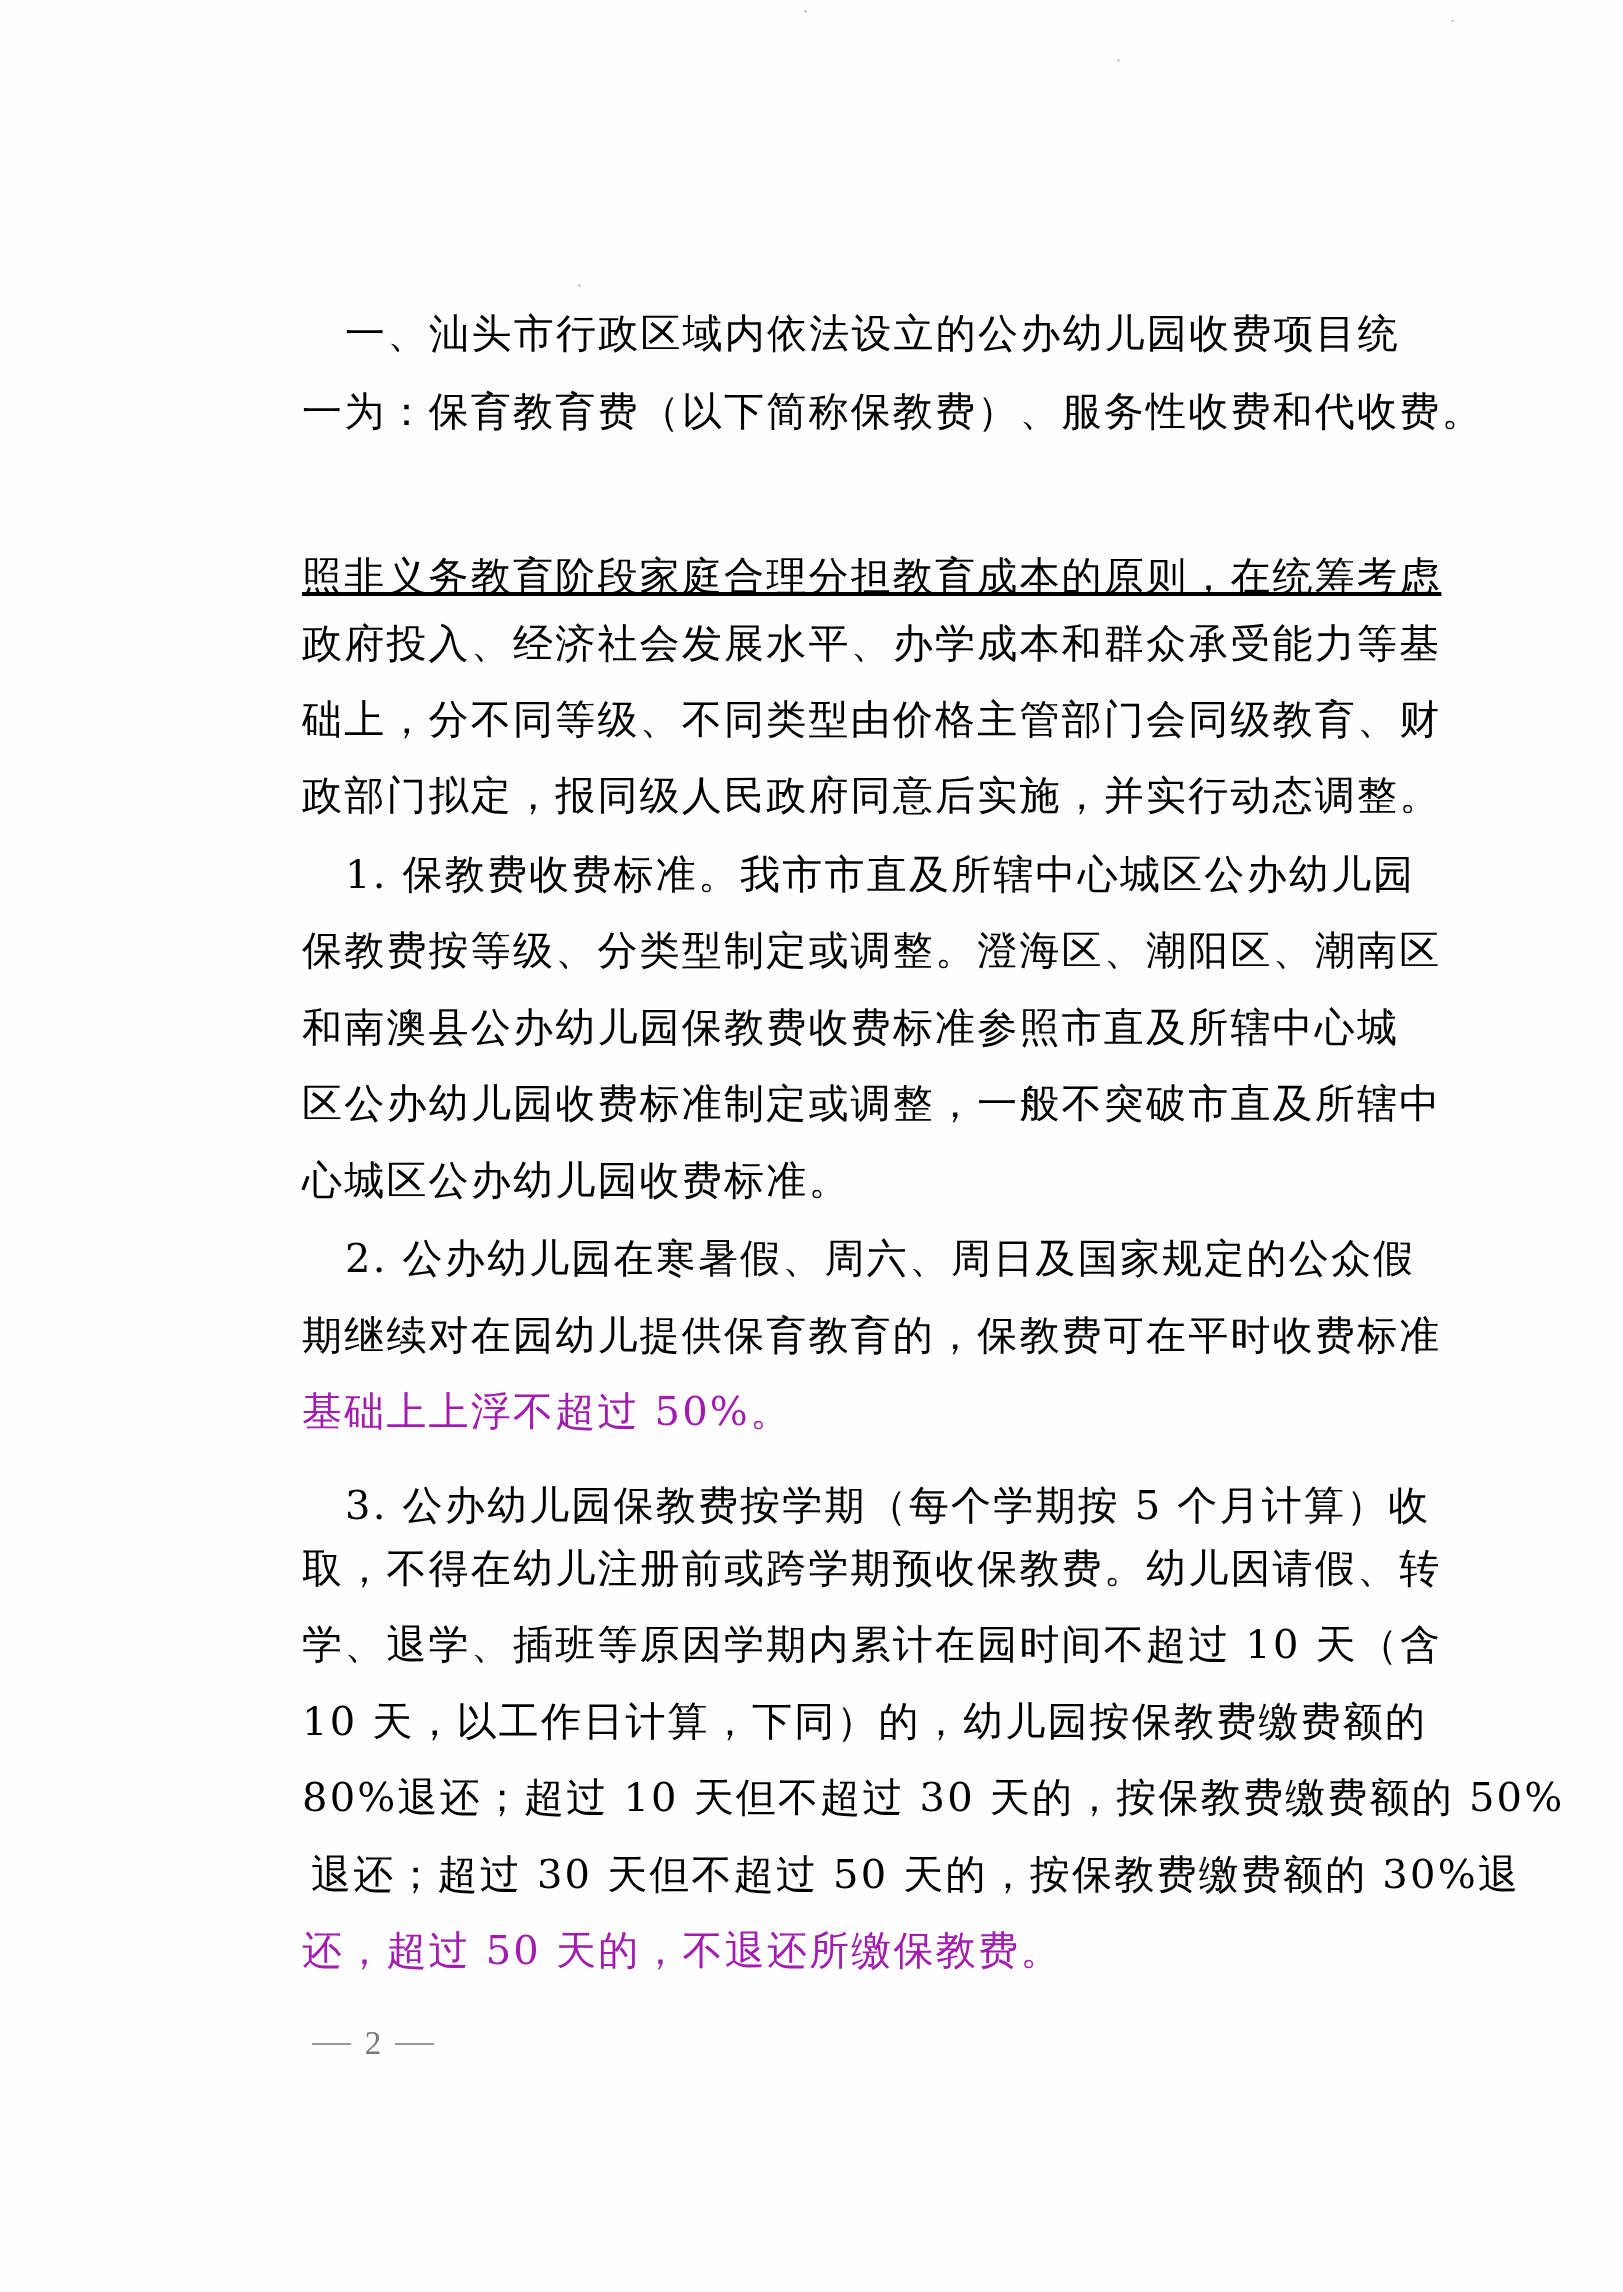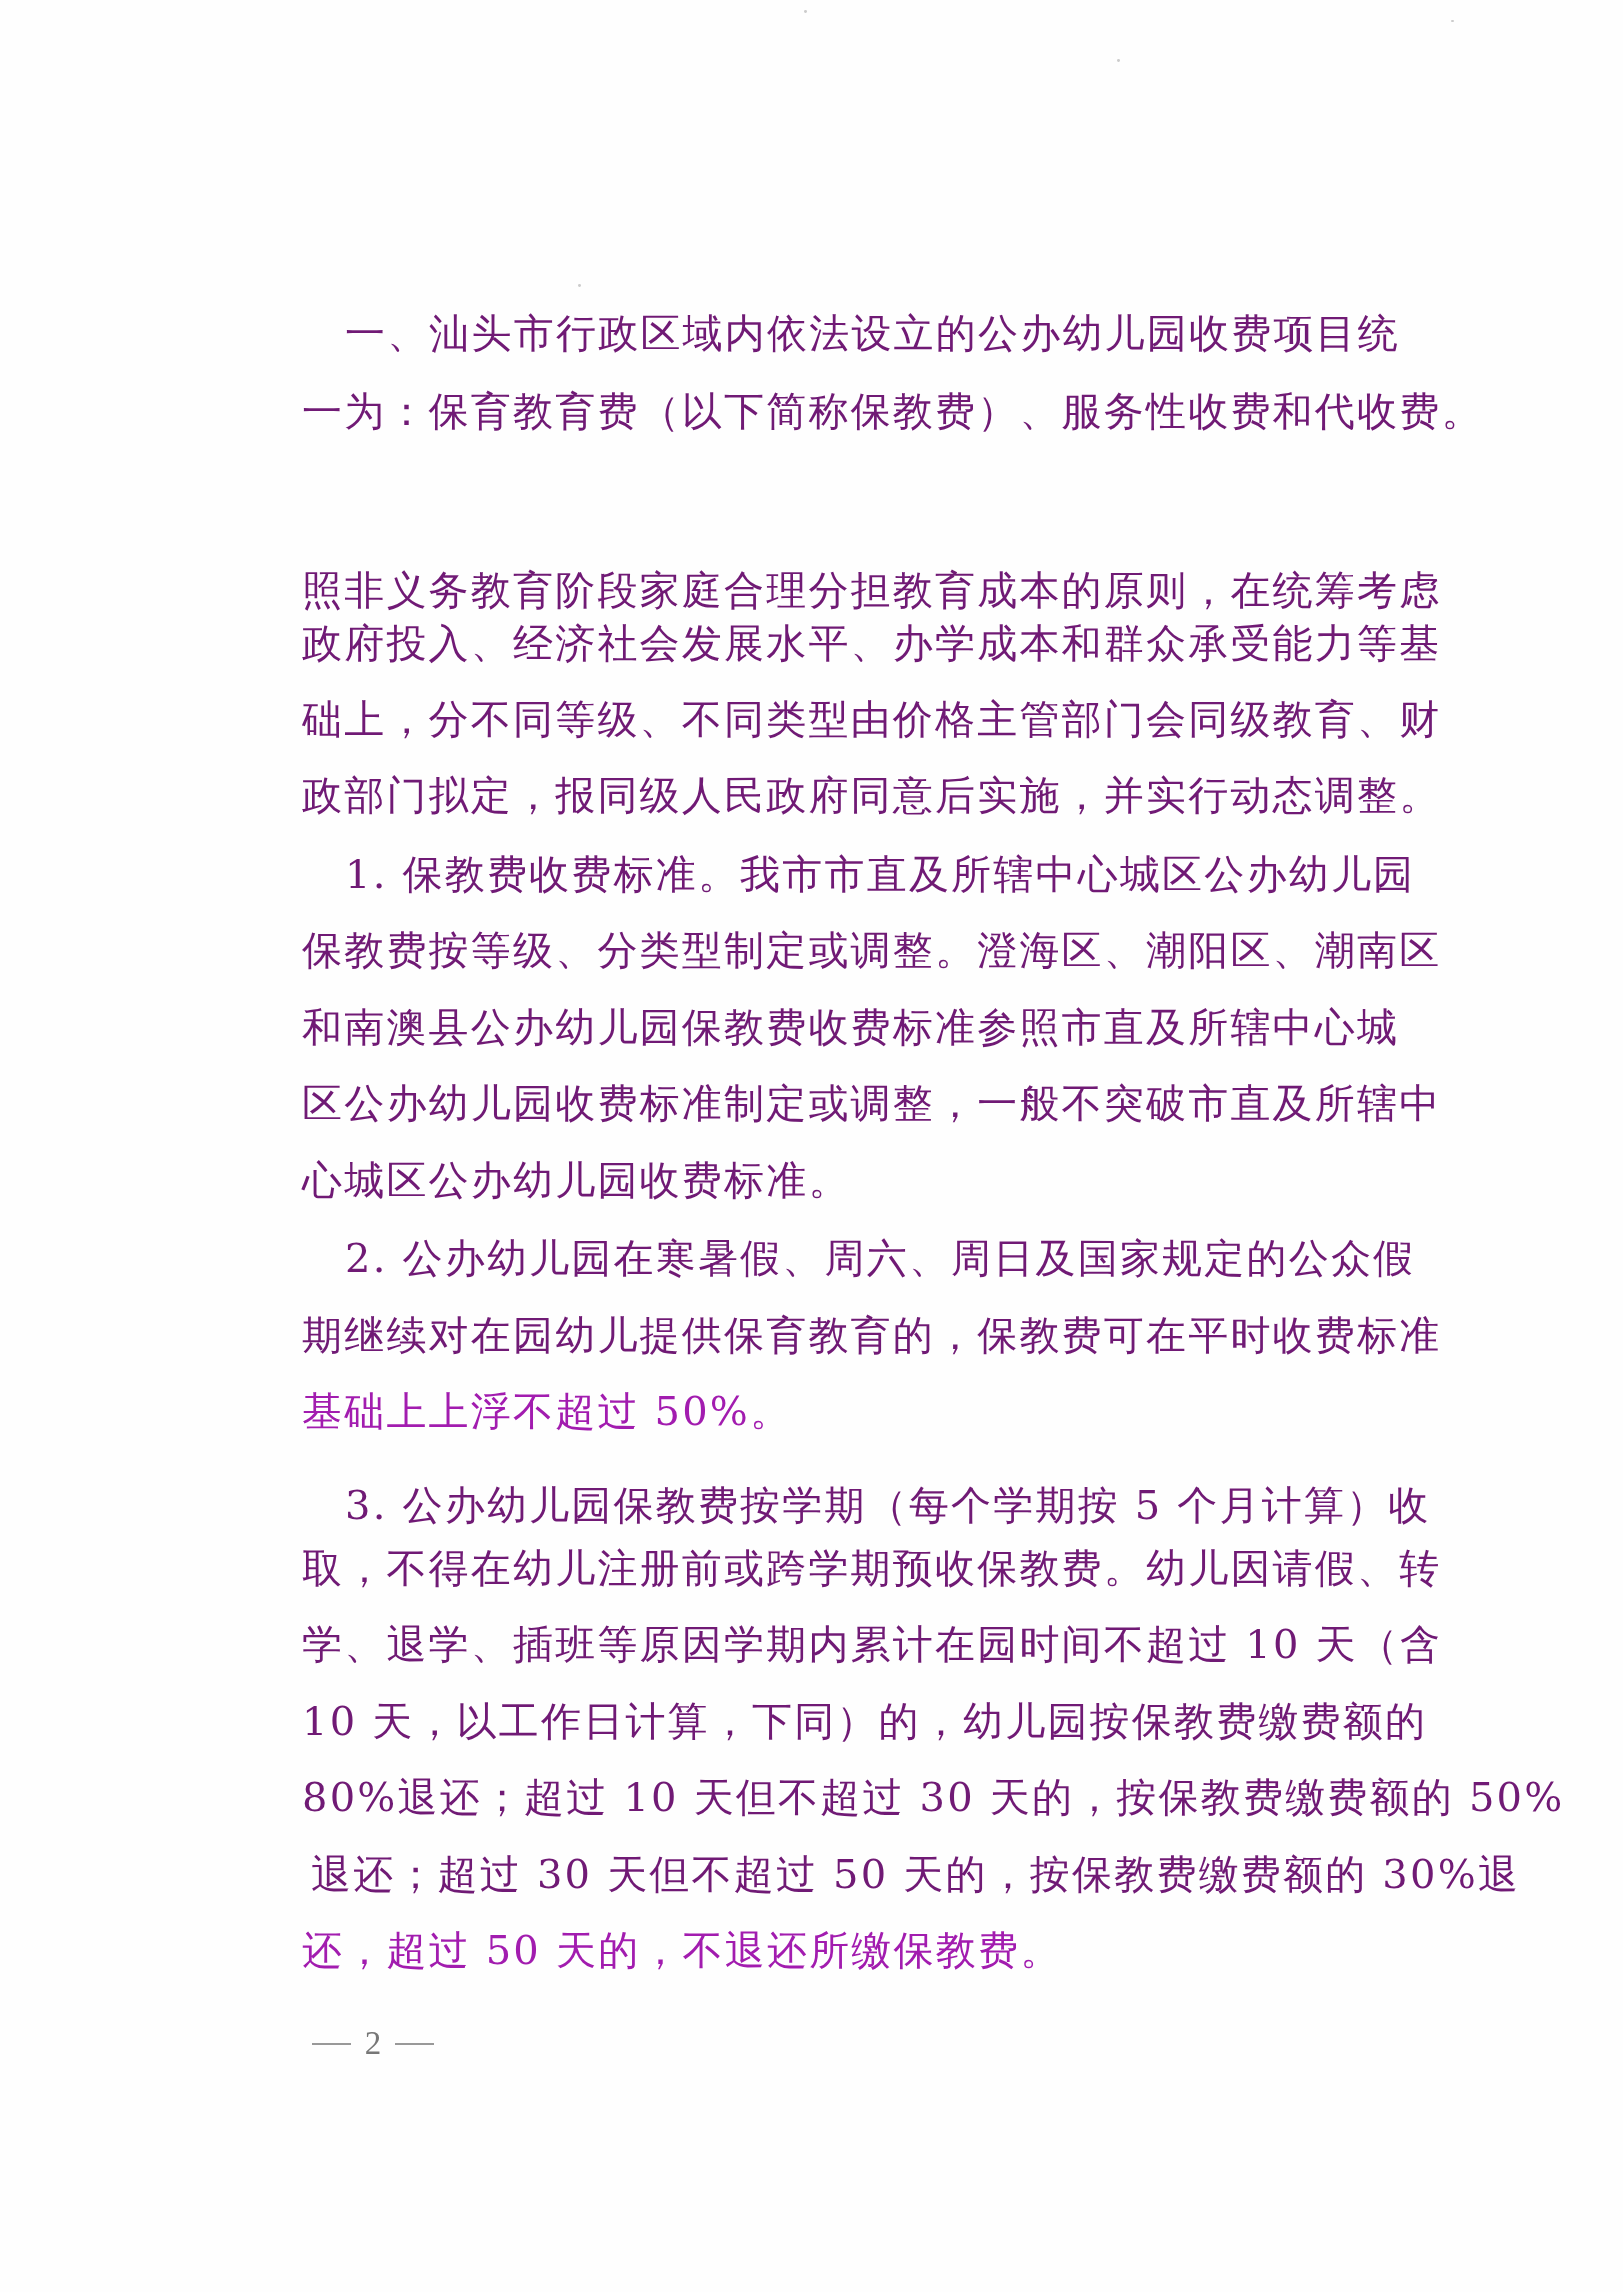--- a/index.html
+++ b/index.html
@@ -24,21 +24,21 @@
     }
     .line {
       position: absolute;
       left: 302px;
       width: 1078px;
       height: 59px;
       font-size: 40px;
       line-height: 59px;
       white-space: nowrap;
       letter-spacing: 2.2px;
-      color: #701a75;
+      color: #000000;
     }
     .line.indent { left: 345px; width: 1035px; }
     .line.justify {
       text-align: justify;
       text-align-last: justify;
     }
     .line.faint { color: #a21caf; }
     .page-number {
       position: absolute;
       left: 312px;
@@ -71,21 +71,21 @@
 <div class="page">
 
   <div class="speck" style="left:804px;top:9.8px;"></div>
   <div class="speck" style="left:1117px;top:59px;"></div>
   <div class="speck" style="left:1451px;top:19.6px;"></div>
   <div class="speck" style="left:578px;top:284px;"></div>
 
   <div class="line indent justify" style="top:304px;">一、汕头市行政区域内依法设立的公办幼儿园收费项目统</div>
   <div class="line justify" style="top:382px;">一为：保育教育费（以下简称保教费）、服务性收费和代收费。</div>
 
-  <div class="line justify" style="top:561px;">照非义务教育阶段家庭合理分担教育成本的原则，在统筹考虑</div>
+  <div class="line justify" style="top:547px;text-decoration:underline;">照非义务教育阶段家庭合理分担教育成本的原则，在统筹考虑</div>
   <div class="line justify" style="top:614px;">政府投入、经济社会发展水平、办学成本和群众承受能力等基</div>
   <div class="line justify" style="top:766px;">政部门拟定，报同级人民政府同意后实施，并实行动态调整。</div>
   <div class="line justify" style="top:690px;">础上，分不同等级、不同类型由价格主管部门会同级教育、财</div>
 
   <div class="line indent justify" style="top:845px;">1. 保教费收费标准。我市市直及所辖中心城区公办幼儿园</div>
   <div class="line justify" style="top:921px;">保教费按等级、分类型制定或调整。澄海区、潮阳区、潮南区</div>
   <div class="line justify" style="top:998px;">和南澳县公办幼儿园保教费收费标准参照市直及所辖中心城</div>
   <div class="line justify" style="top:1074px;">区公办幼儿园收费标准制定或调整，一般不突破市直及所辖中</div>
   <div class="line" style="top:1151px;">心城区公办幼儿园收费标准。</div>
 

